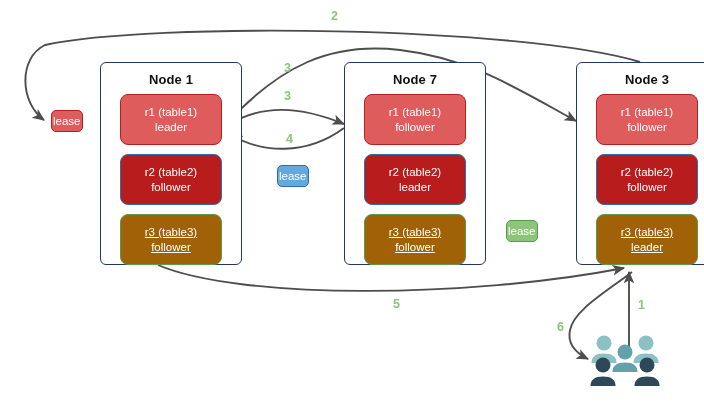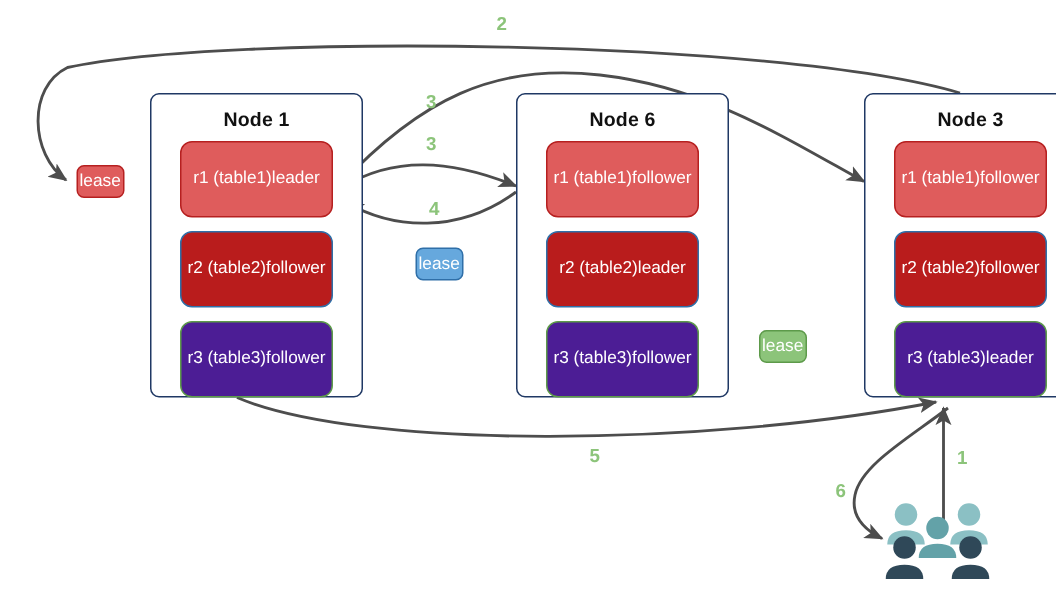--- a/index.html
+++ b/index.html
@@ -42,31 +42,31 @@
     margin-bottom: 7px;
     letter-spacing: 0.1px;
   }
   .replica {
     box-sizing: border-box;
     margin: 0 auto 9px auto;
     width: 102px;
     height: 51px;
     border-radius: 8px;
     display: flex;
-    flex-direction: row;
+    flex-direction: column;
     align-items: center;
     justify-content: center;
     color: #ffffff;
     font-size: 11.5px;
     line-height: 14.5px;
     text-align: center;
   }
   .rep-red   { background: #df5c5c; border: 1.4px solid #b62020; }
   .rep-blue  { background: #b91c1c; border: 1.4px solid #2f6fa8; }
-  .rep-green { background: #4c1d95; border: 1.4px solid #5d9a4a; }
+  .rep-green { background: #a16207; border: 1.4px solid #5d9a4a; text-decoration: underline; }
 
   .lease {
     position: absolute;
     box-sizing: border-box;
     height: 22px;
     padding: 0 1px;
     border-radius: 5px;
     display: flex;
     align-items: center;
     justify-content: center;
@@ -139,21 +139,21 @@
       <span>r2 (table2)</span>
       <span>follower</span>
     </div>
     <div class="replica rep-green">
       <span>r3 (table3)</span>
       <span>follower</span>
     </div>
   </div>
 
   <div class="node" style="left:344px; top:62px; width:142px; height:203px;">
-    <div class="node-title">Node 6</div>
+    <div class="node-title">Node 7</div>
     <div class="replica rep-red">
       <span>r1 (table1)</span>
       <span>follower</span>
     </div>
     <div class="replica rep-blue">
       <span>r2 (table2)</span>
       <span>leader</span>
     </div>
     <div class="replica rep-green">
       <span>r3 (table3)</span>

